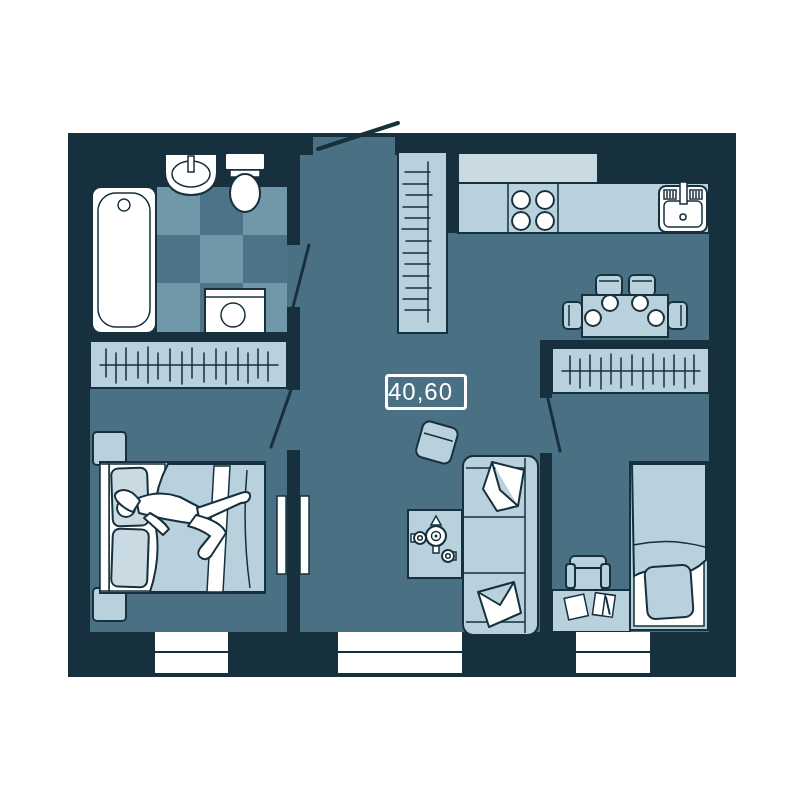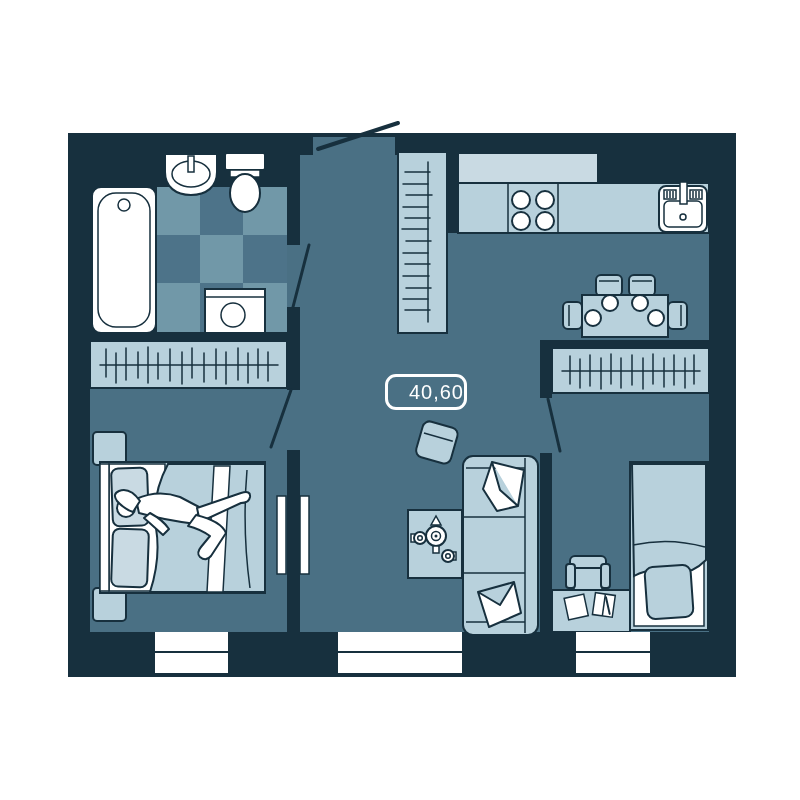--- a/index.html
+++ b/index.html
@@ -15,23 +15,23 @@
   .f-tiled{fill:var(--c-tile-dark)}
   .f-tilel{fill:var(--c-tile-light)}
   .nf{fill:none}
   
   .s-wall{stroke:var(--c-outline)}
   .sw1{stroke-width:1.5}.sw2{stroke-width:2}.sw3{stroke-width:3}.sw4{stroke-width:4}
   .rnd{stroke-linecap:round;stroke-linejoin:round}
   
   #area-badge{
     position:absolute;left:385px;top:374px;width:82px;height:36px;
-    border:3.5px solid var(--c-white);border-radius:11px;
-    display:flex;align-items:center;justify-content:flex-end;
-    color:var(--c-white);font-size:20px;letter-spacing:1px;font-weight:400;
+    border:3.5px solid var(--c-white);border-radius:4px;
+    display:flex;align-items:center;justify-content:flex-start;
+    color:var(--c-white);font-size:24px;letter-spacing:1px;font-weight:400;
     box-sizing:border-box;
   }
 </style>
 </head>
 <body>
 
 <div id="stage">
 
 <svg id="plan-svg" width="800" height="800" viewBox="0 0 800 800">
 

